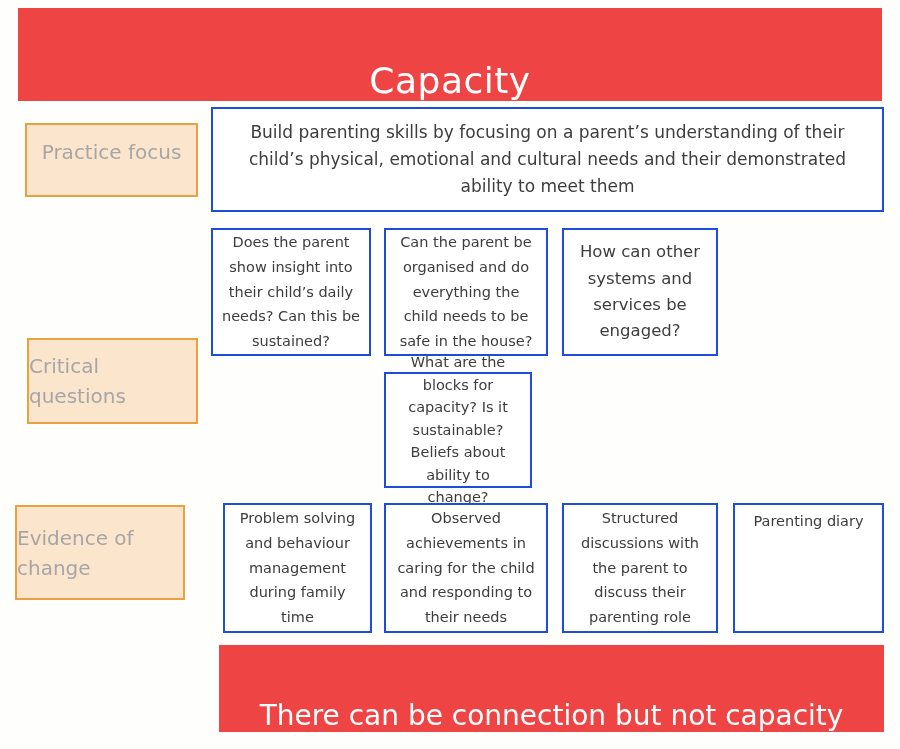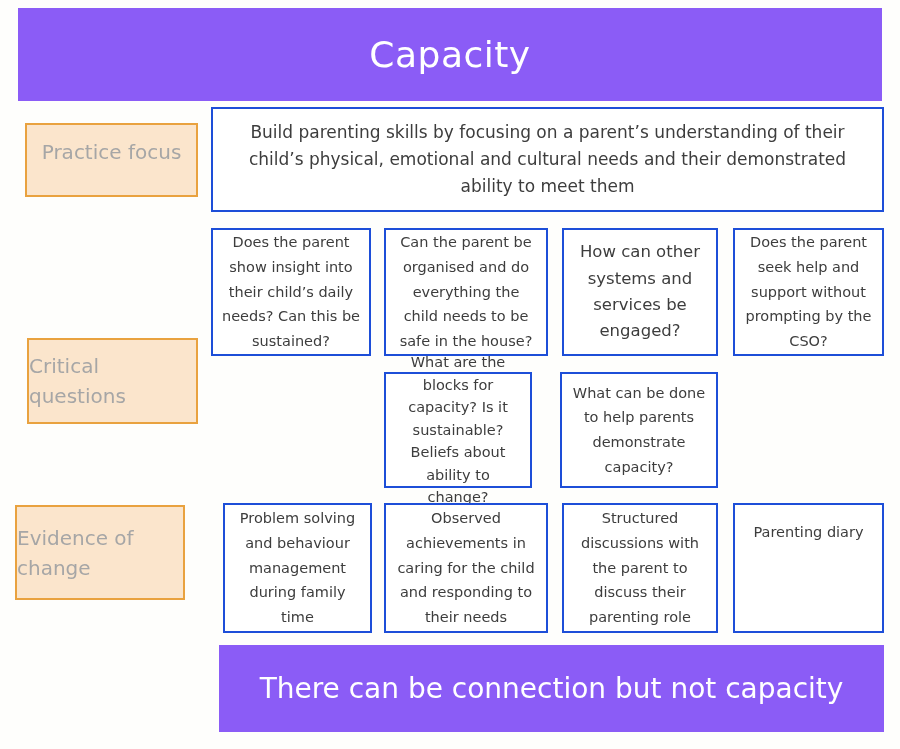--- a/index.html
+++ b/index.html
@@ -10,23 +10,23 @@
   }
   .canvas {
     position: relative;
     width: 900px;
     height: 749px;
     background: #fefefc;
     overflow: hidden;
   }
   .banner {
     position: absolute;
-    background: #8b5cf6;
+    background: #ef4444;
     display: flex;
-    align-items: center;
+    align-items: flex-end;
     justify-content: center;
     color: #ffffff;
     text-align: center;
   }
   .banner-top {
     left: 18px; top: 8px; width: 864px; height: 93px;
     font-size: 36px;
     letter-spacing: 0.5px;
   }
   .banner-bottom {
@@ -71,21 +71,21 @@
   }
   .q1 { left: 211px; top: 228px; width: 160px; height: 128px; }
   .q2 { left: 384px; top: 228px; width: 164px; height: 128px; }
   .q3 { left: 562px; top: 228px; width: 156px; height: 128px; font-size: 16.5px; line-height: 1.6; }
   .q4 { left: 733px; top: 228px; width: 151px; height: 128px; }
   .qa { left: 384px; top: 372px; width: 148px; height: 116px; line-height: 1.55; }
   .qb { left: 560px; top: 372px; width: 158px; height: 116px; }
   .e1 { left: 223px; top: 503px; width: 149px; height: 130px; }
   .e2 { left: 384px; top: 503px; width: 164px; height: 130px; }
   .e3 { left: 562px; top: 503px; width: 156px; height: 130px; }
-  .e4 { left: 733px; top: 503px; width: 151px; height: 130px; align-items: flex-start; padding-top: 15px; }
+  .e4 { left: 733px; top: 503px; width: 151px; height: 130px; align-items: flex-start; padding-top: 4px; }
 </style>
 </head>
 <body>
 
 <div class="canvas">
 
   <div class="banner banner-top">
     <span>Capacity</span>
   </div>
 
@@ -103,29 +103,23 @@
 
   <div class="white-box q1">
     <span>Does the parent show insight into their child’s daily needs? Can this be sustained?</span>
   </div>
   <div class="white-box q2">
     <span>Can the parent be organised and do everything the child needs to be safe in the house?</span>
   </div>
   <div class="white-box q3">
     <span>How can other systems and services be engaged?</span>
   </div>
-  <div class="white-box q4">
-    <span>Does the parent seek help and support without prompting by the CSO?</span>
-  </div>
 
   <div class="white-box qa">
     <span>What are the blocks for capacity? Is it sustainable? Beliefs about ability to change?</span>
-  </div>
-  <div class="white-box qb">
-    <span>What can be done to help parents demonstrate capacity?</span>
   </div>
 
   <div class="label-box lbl-evidence">
     <span>Evidence of change</span>
   </div>
 
   <div class="white-box e1">
     <span>Problem solving and behaviour management during family time</span>
   </div>
   <div class="white-box e2">

